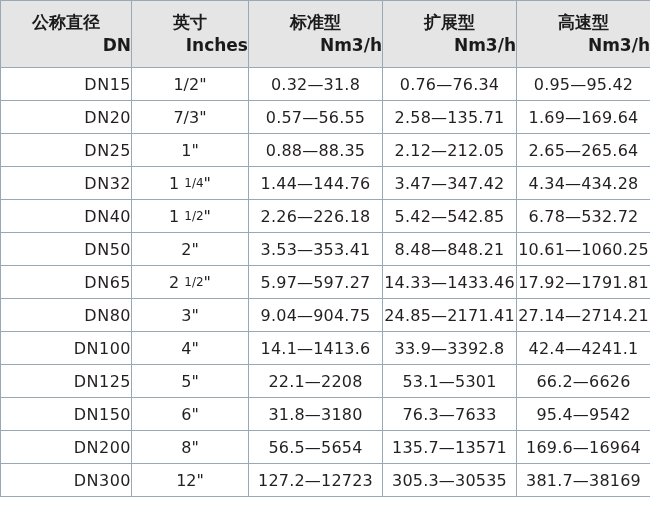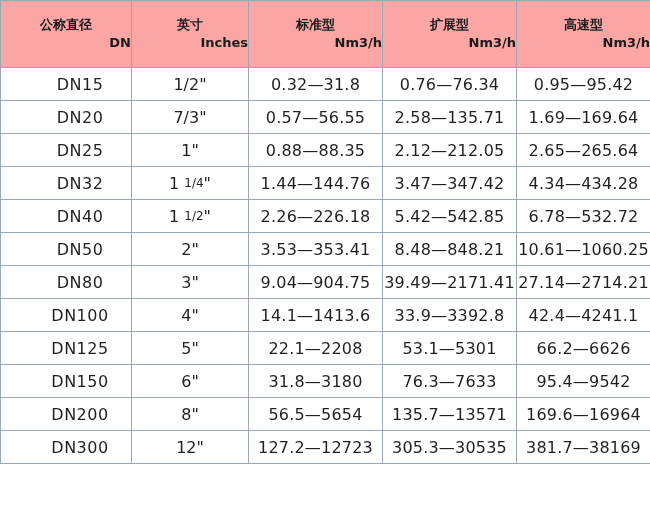--- a/index.html
+++ b/index.html
@@ -18,46 +18,46 @@
     width: 650px;
     border-collapse: collapse;
     table-layout: fixed;
   }
   .spec-table th, .spec-table td {
     border: 1px solid #9aa7b5;
     padding: 0;
     margin: 0;
   }
   thead th {
-    background: #fca5a5;
+    background: #e5e5e5;
     border-color: #8e9bab;
     text-align: center;
     vertical-align: middle;
     height: 66px;
     font-weight: bold;
-    font-size: 13px;
+    font-size: 17px;
     line-height: 1.35;
     color: #1b1b1b;
   }
   thead th .l1 {
     display: block;
   }
   thead th .l2 {
     display: block;
     font-weight: bold;
     text-align: right;
   }
   tbody td {
     height: 32px;
     font-size: 16px;
     color: #231f20;
     background: #ffffff;
   }
   td.c-dn {
-    text-align: center;
+    text-align: right;
     padding-left: 28px;
     letter-spacing: 0.5px;
   }
   td.c-num {
     text-align: center;
     letter-spacing: 0.2px;
   }
   td.c-inch {
     text-align: center;
   }
@@ -144,24 +144,31 @@
         <td class="c-num">6.78—532.72</td>
       </tr>
       <tr>
         <td class="c-dn">DN50</td>
         <td class="c-inch"><span>2</span><span>"</span></td>
         <td class="c-num">3.53—353.41</td>
         <td class="c-num">8.48—848.21</td>
         <td class="c-num">10.61—1060.25</td>
       </tr>
       <tr>
+        <td class="c-dn">DN65</td>
+        <td class="c-inch"><span>2</span> <span class="frac">1/2</span><span>"</span></td>
+        <td class="c-num">5.97—597.27</td>
+        <td class="c-num">14.33—1433.46</td>
+        <td class="c-num">17.92—1791.81</td>
+      </tr>
+      <tr>
         <td class="c-dn">DN80</td>
         <td class="c-inch"><span>3</span><span>"</span></td>
         <td class="c-num">9.04—904.75</td>
-        <td class="c-num">39.49—2171.41</td>
+        <td class="c-num">24.85—2171.41</td>
         <td class="c-num">27.14—2714.21</td>
       </tr>
       <tr>
         <td class="c-dn">DN100</td>
         <td class="c-inch"><span>4</span><span>"</span></td>
         <td class="c-num">14.1—1413.6</td>
         <td class="c-num">33.9—3392.8</td>
         <td class="c-num">42.4—4241.1</td>
       </tr>
       <tr>

